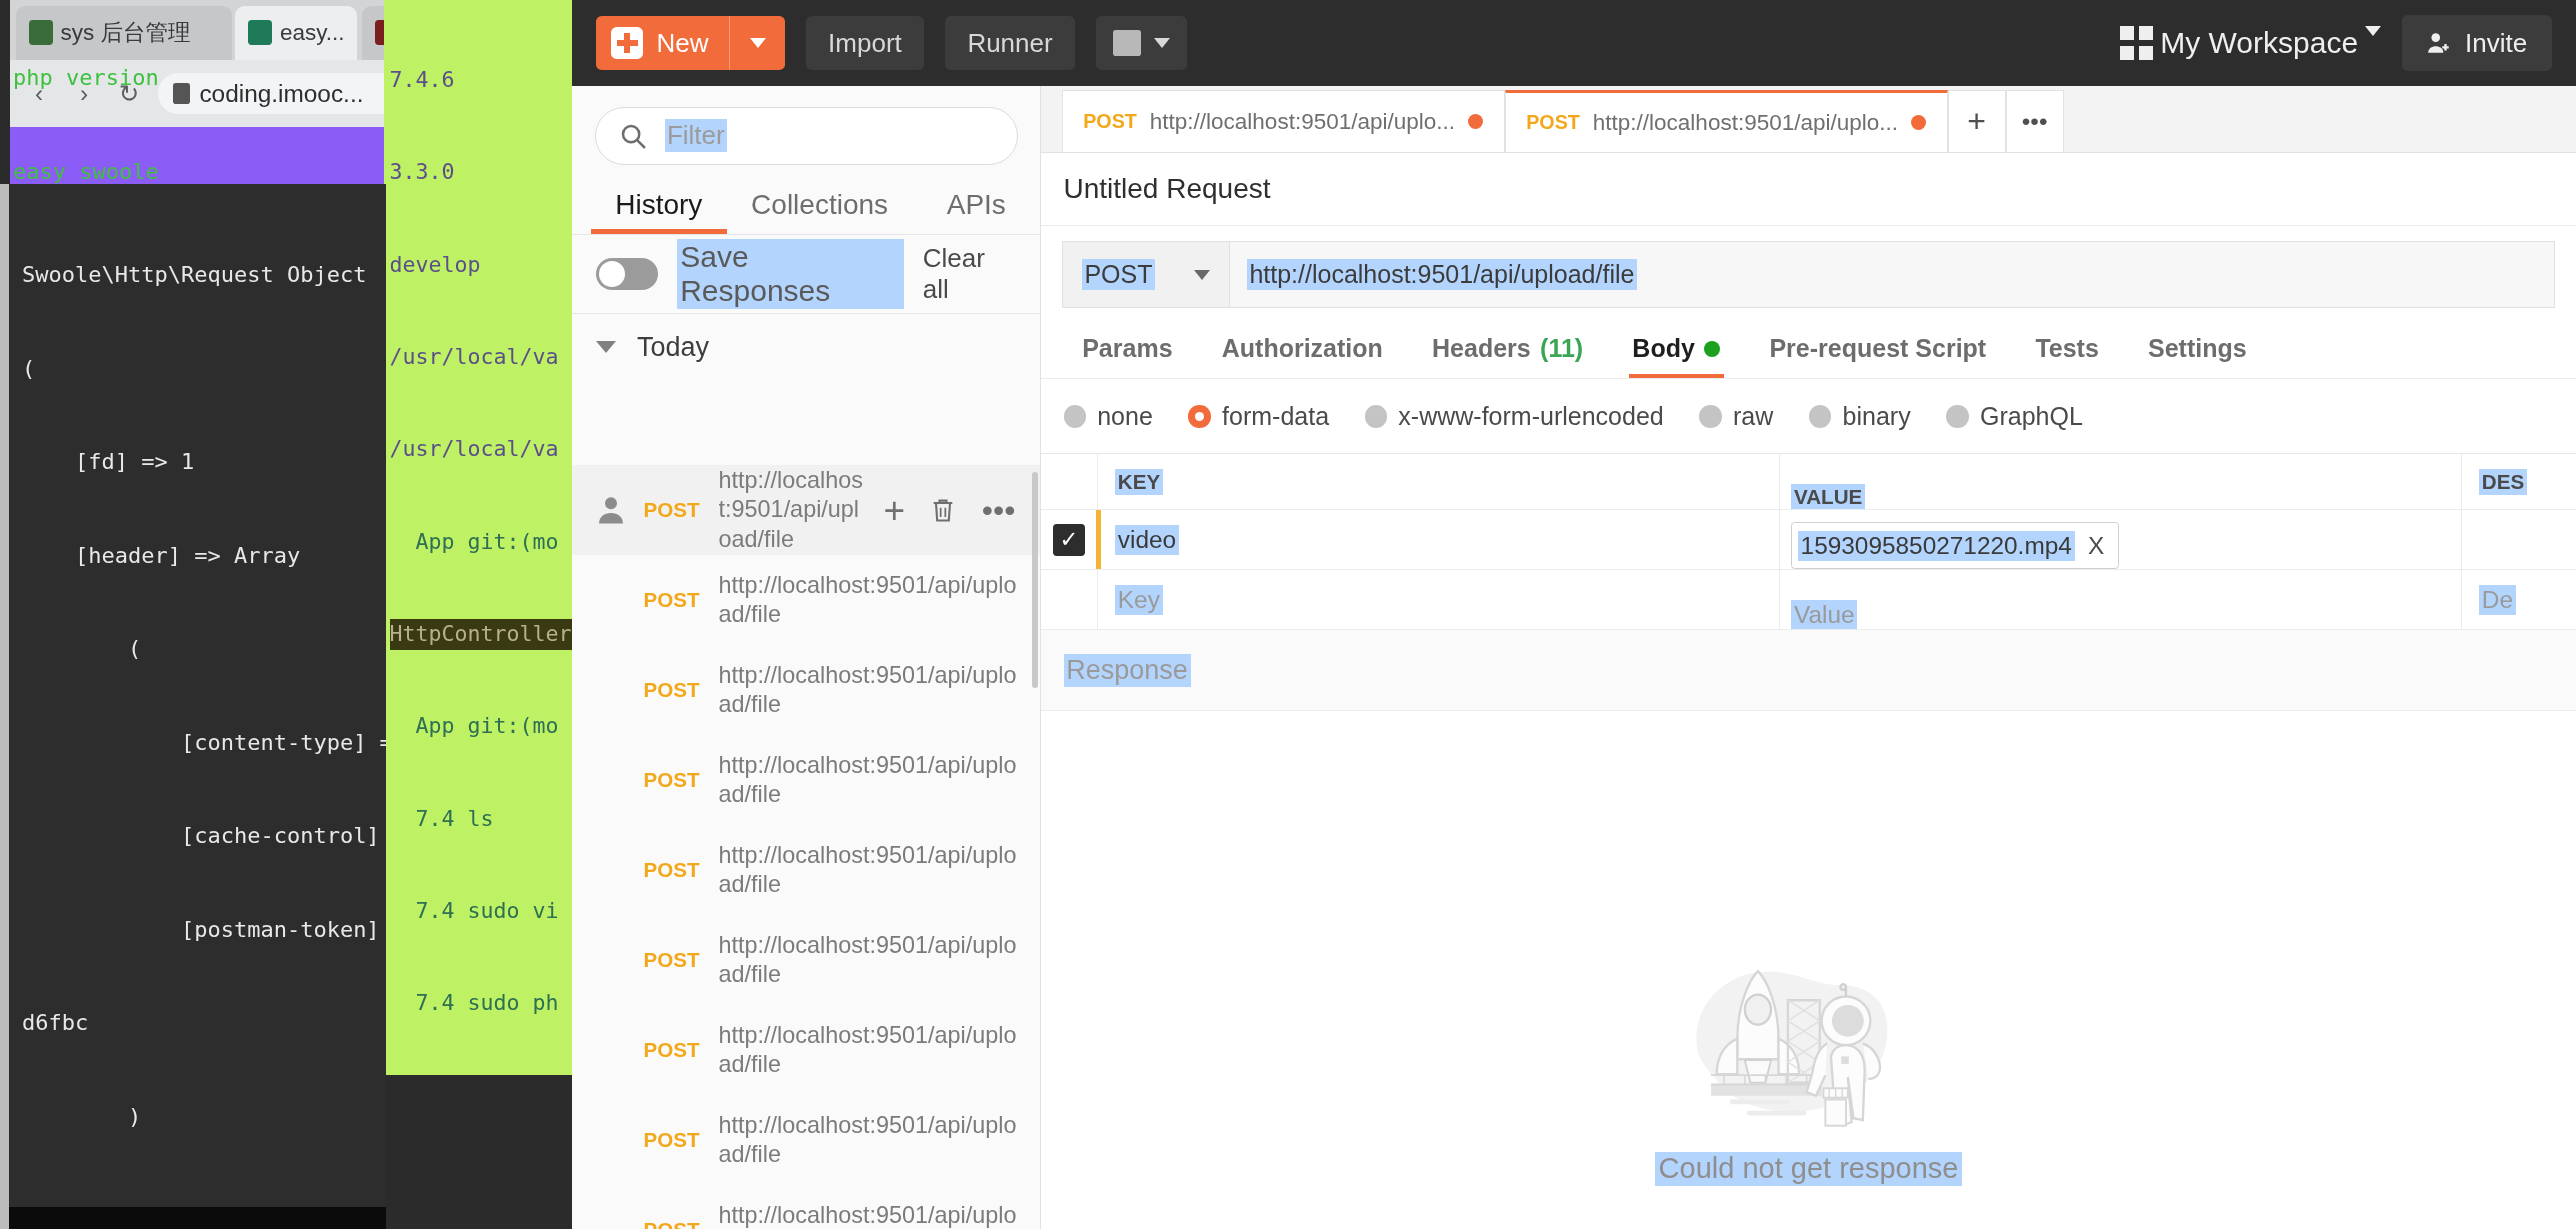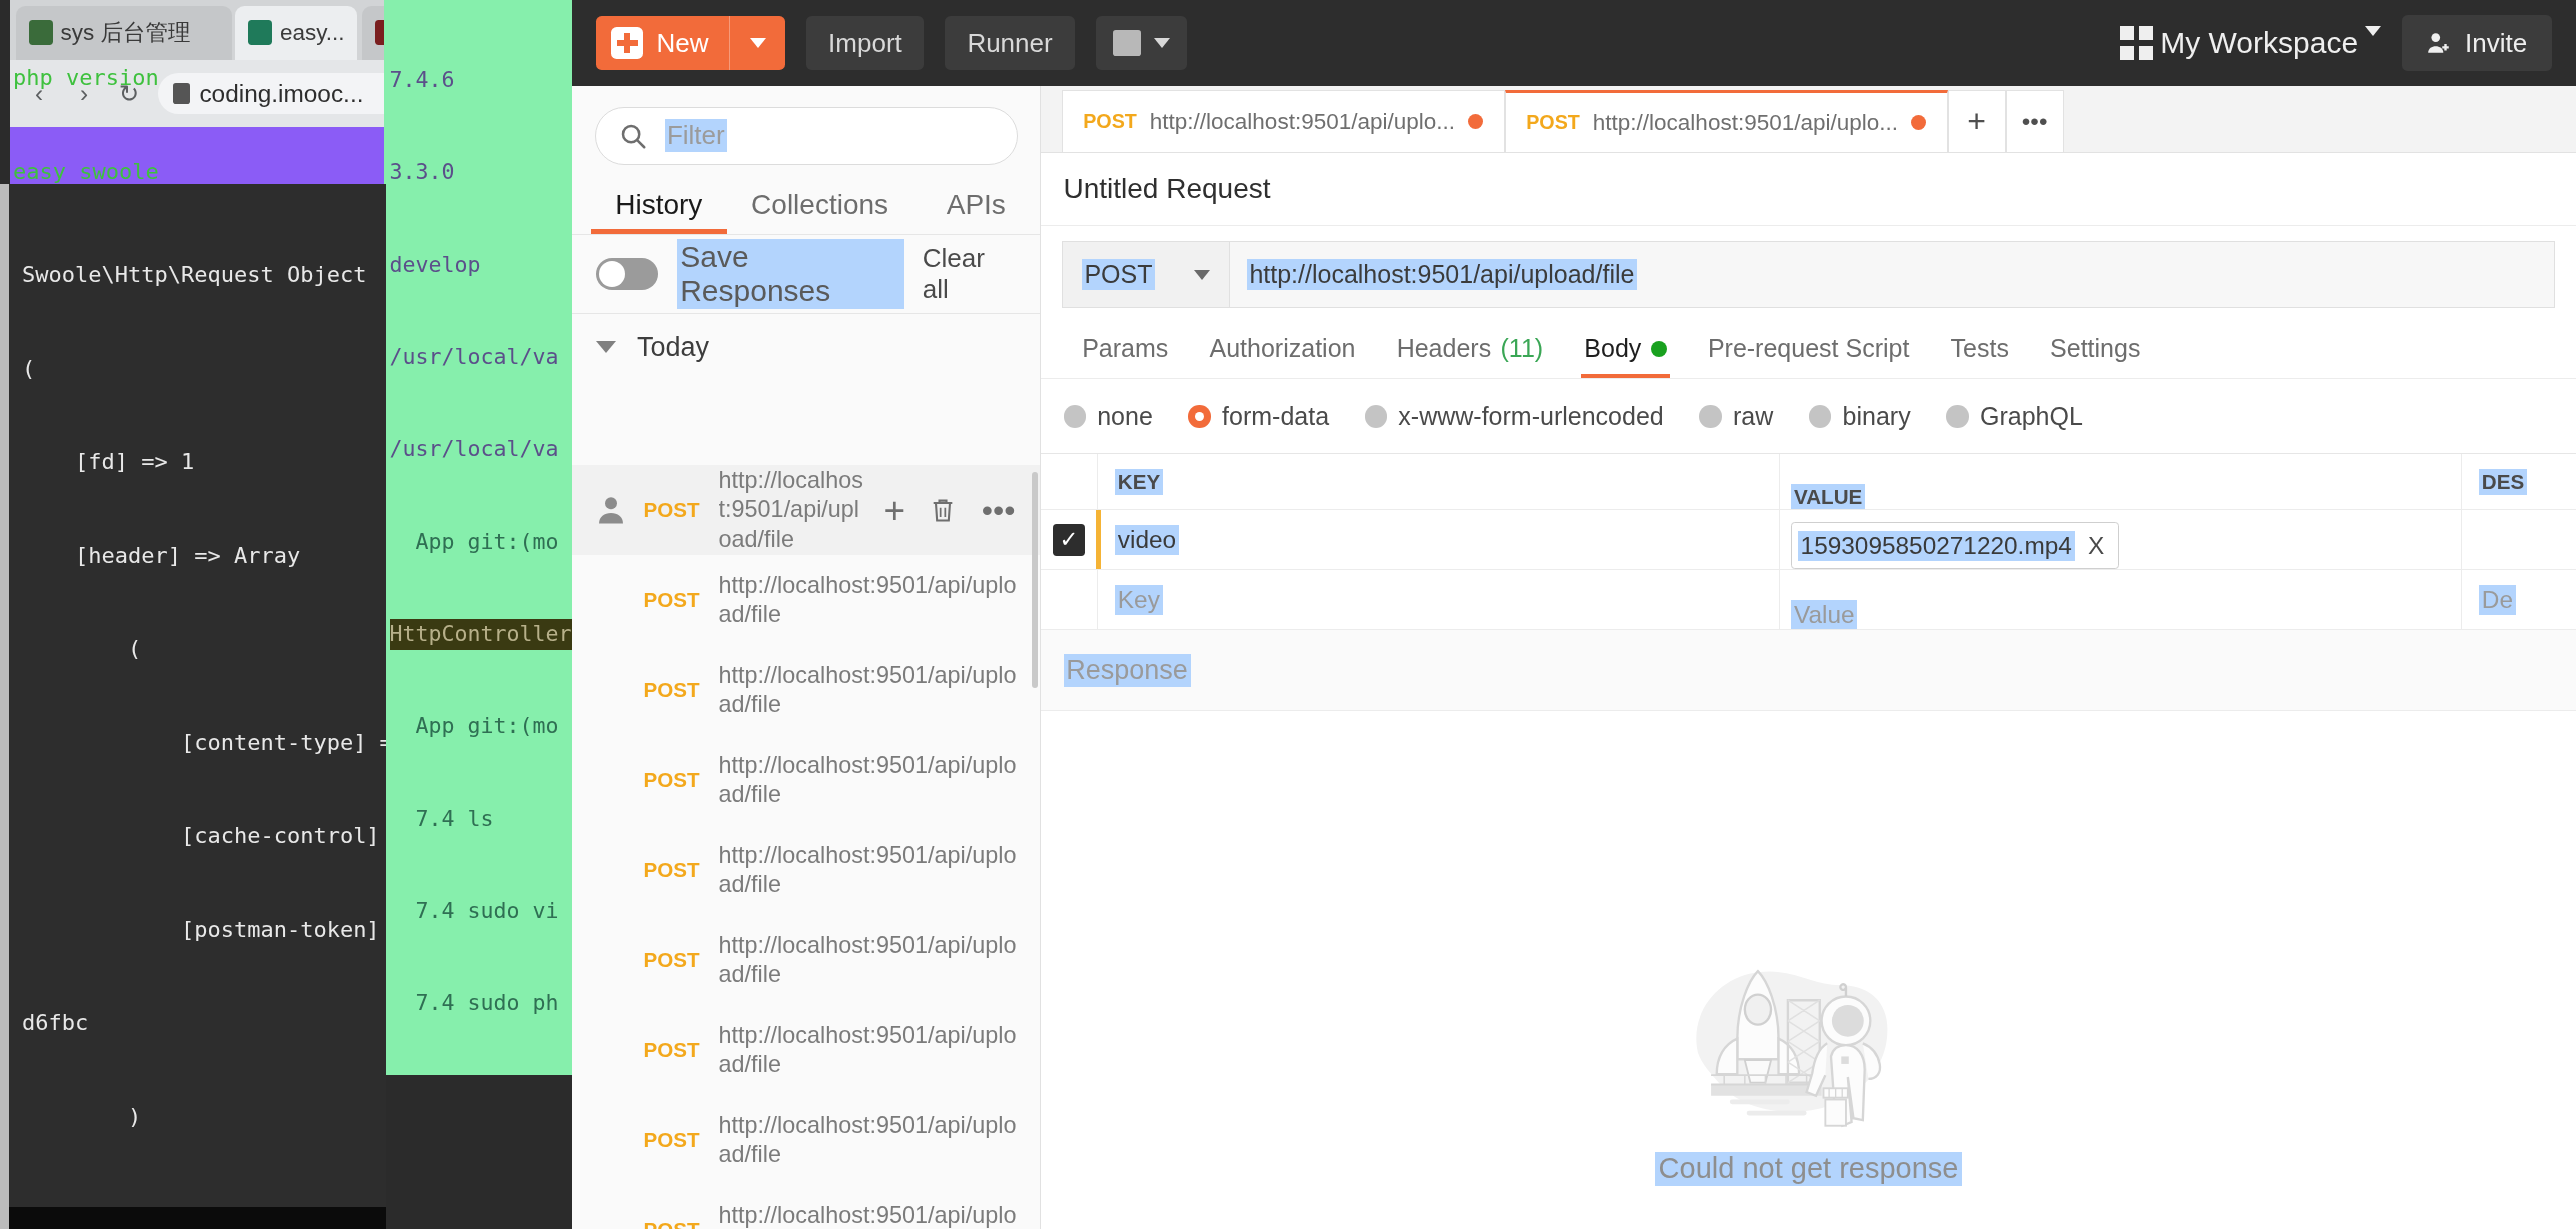--- a/index.html
+++ b/index.html
@@ -57,21 +57,21 @@
   #apps-grid { display: grid; grid-template-columns: repeat(3, 7.5px); gap: 3.7px; }
   #apps-grid i { width: 7.5px; height: 7.5px; display: block; }
   #browser-page {
     position: absolute; left: 0; top: 184px; width: 581px; height: 67px;
     background: #2f2f2f;
   }
 
   
   #term-right {
     position: absolute; left: 384px; top: 0; width: 291px; height: 1075px;
-    background: #86efac; color: #6e7a72;
+    background: #bef264; color: #6e7a72;
     font-family: "DejaVu Sans Mono", monospace;
     font-size: 21.6px; line-height: 1.42;
     padding: 3.7px 5.6px; overflow: hidden; white-space: pre;
   }
   #term-right .l { display: block; height: 31px; }
   .tg { color: #2f6f53; }
   .tp { color: #5b4f8a; }
   .th { background: #3a3a12; color: #b7b08a; }
 
   
@@ -223,21 +223,21 @@
     width: 167px; height: 67px; background: #f1f1f1; border: 0.9px solid #e0e0e0; border-right: none;
     display: flex; align-items: center; justify-content: space-between; padding: 0 19px;
   }
   #method-label { font-size: 25px; color: #3b3b3b; background: #b3d4fd; padding: 0.9px 2.8px; }
   #url-input {
     flex: 1 1 auto; height: 67px; background: #f7f7f7; border: 0.9px solid #e0e0e0;
     display: flex; align-items: center; padding: 0 17px;
   }
   #url-value { font-size: 25px; color: #3b3b3b; background: #b3d4fd; padding: 0.9px 2.8px; }
   #req-tabs {
-    display: flex; align-items: flex-end; gap: 0; padding: 9.4px 0 0 20.6px; border-bottom: 0.9px solid #ececec;
+    display: flex; align-items: flex-end; gap: 8px; padding: 9.4px 0 0 20.6px; border-bottom: 0.9px solid #ececec; font-weight: bold;
   }
   .rq {
     font-size: 25px; color: #6d6d6d; padding: 0 20.6px 15px 20.6px; position: relative;
     display: flex; align-items: center; gap: 9.4px; white-space: nowrap;
   }
   .rq.active { color: #1e1e1e; }
   .rq.active::after { content: ""; position: absolute; left: 17px; right: 17px; bottom: 0; height: 4.7px; background: #f26b3a; }
   .rq .cnt { color: #3aa655; }
   .gdot { width: 16px; height: 16px; border-radius: 50%; background: #19a11f; }
   #body-modes { display: flex; align-items: center; gap: 15px; padding: 22.5px 0 22.5px 22.5px; }

